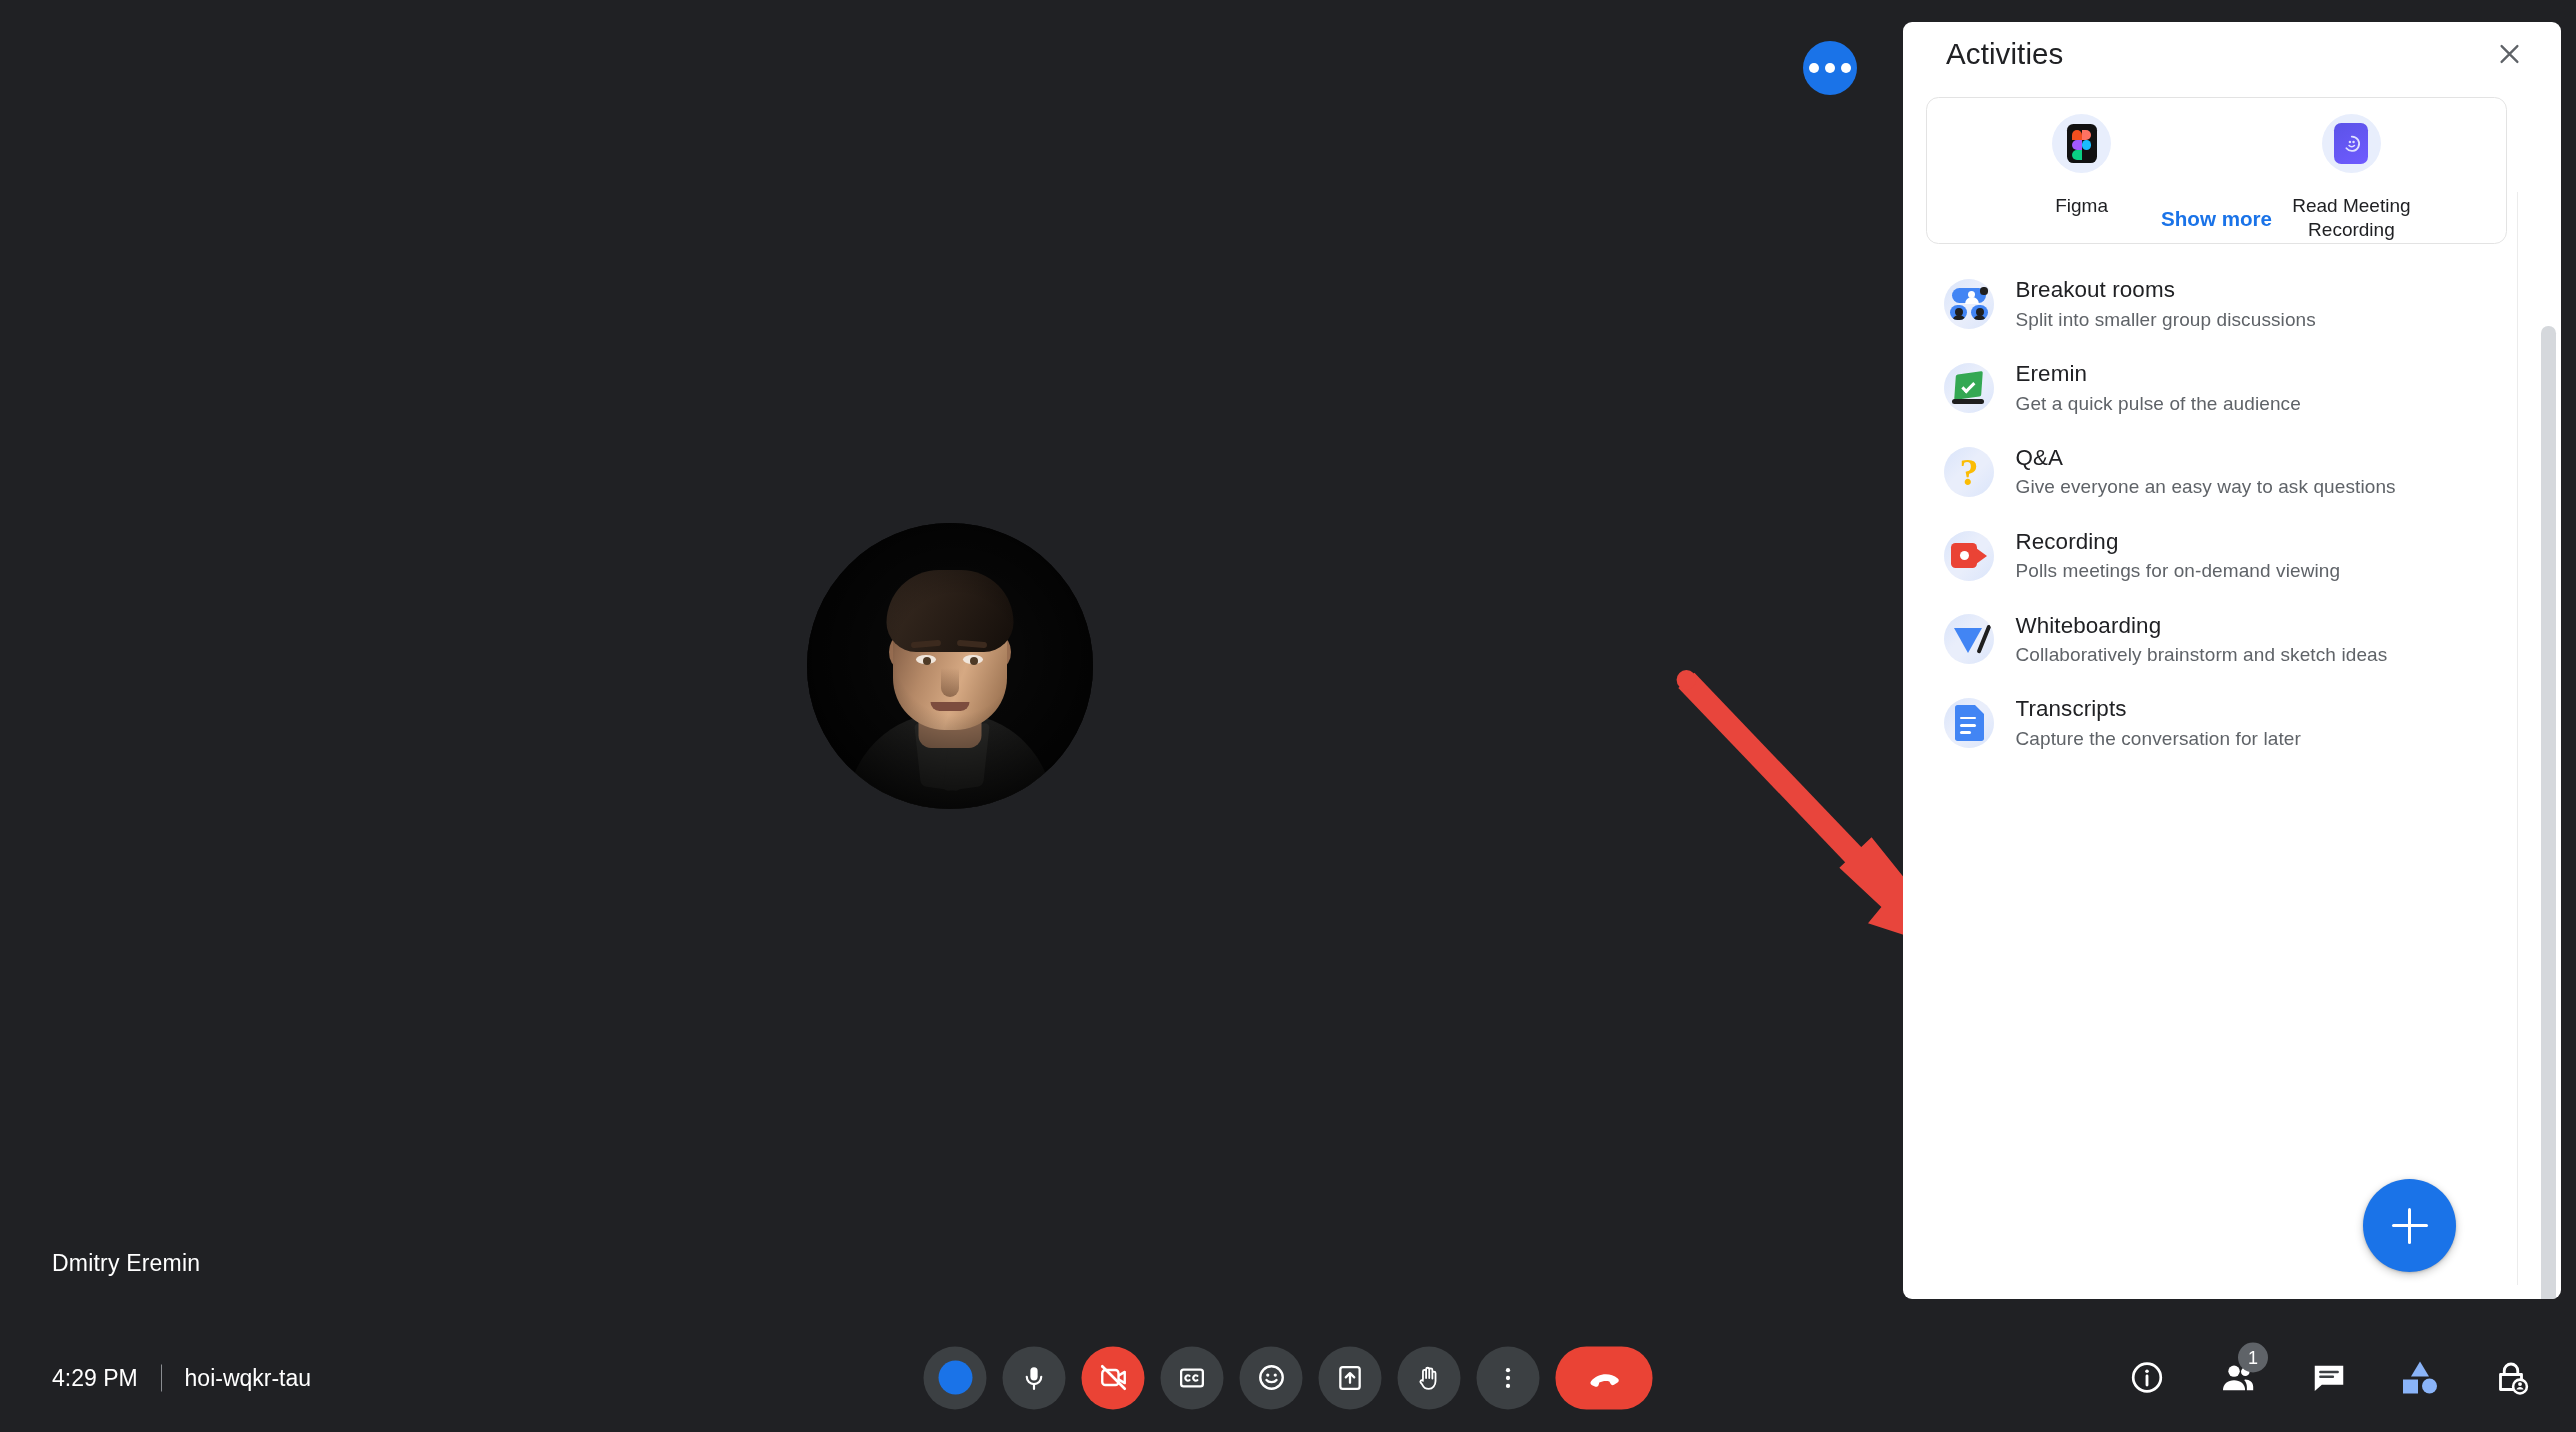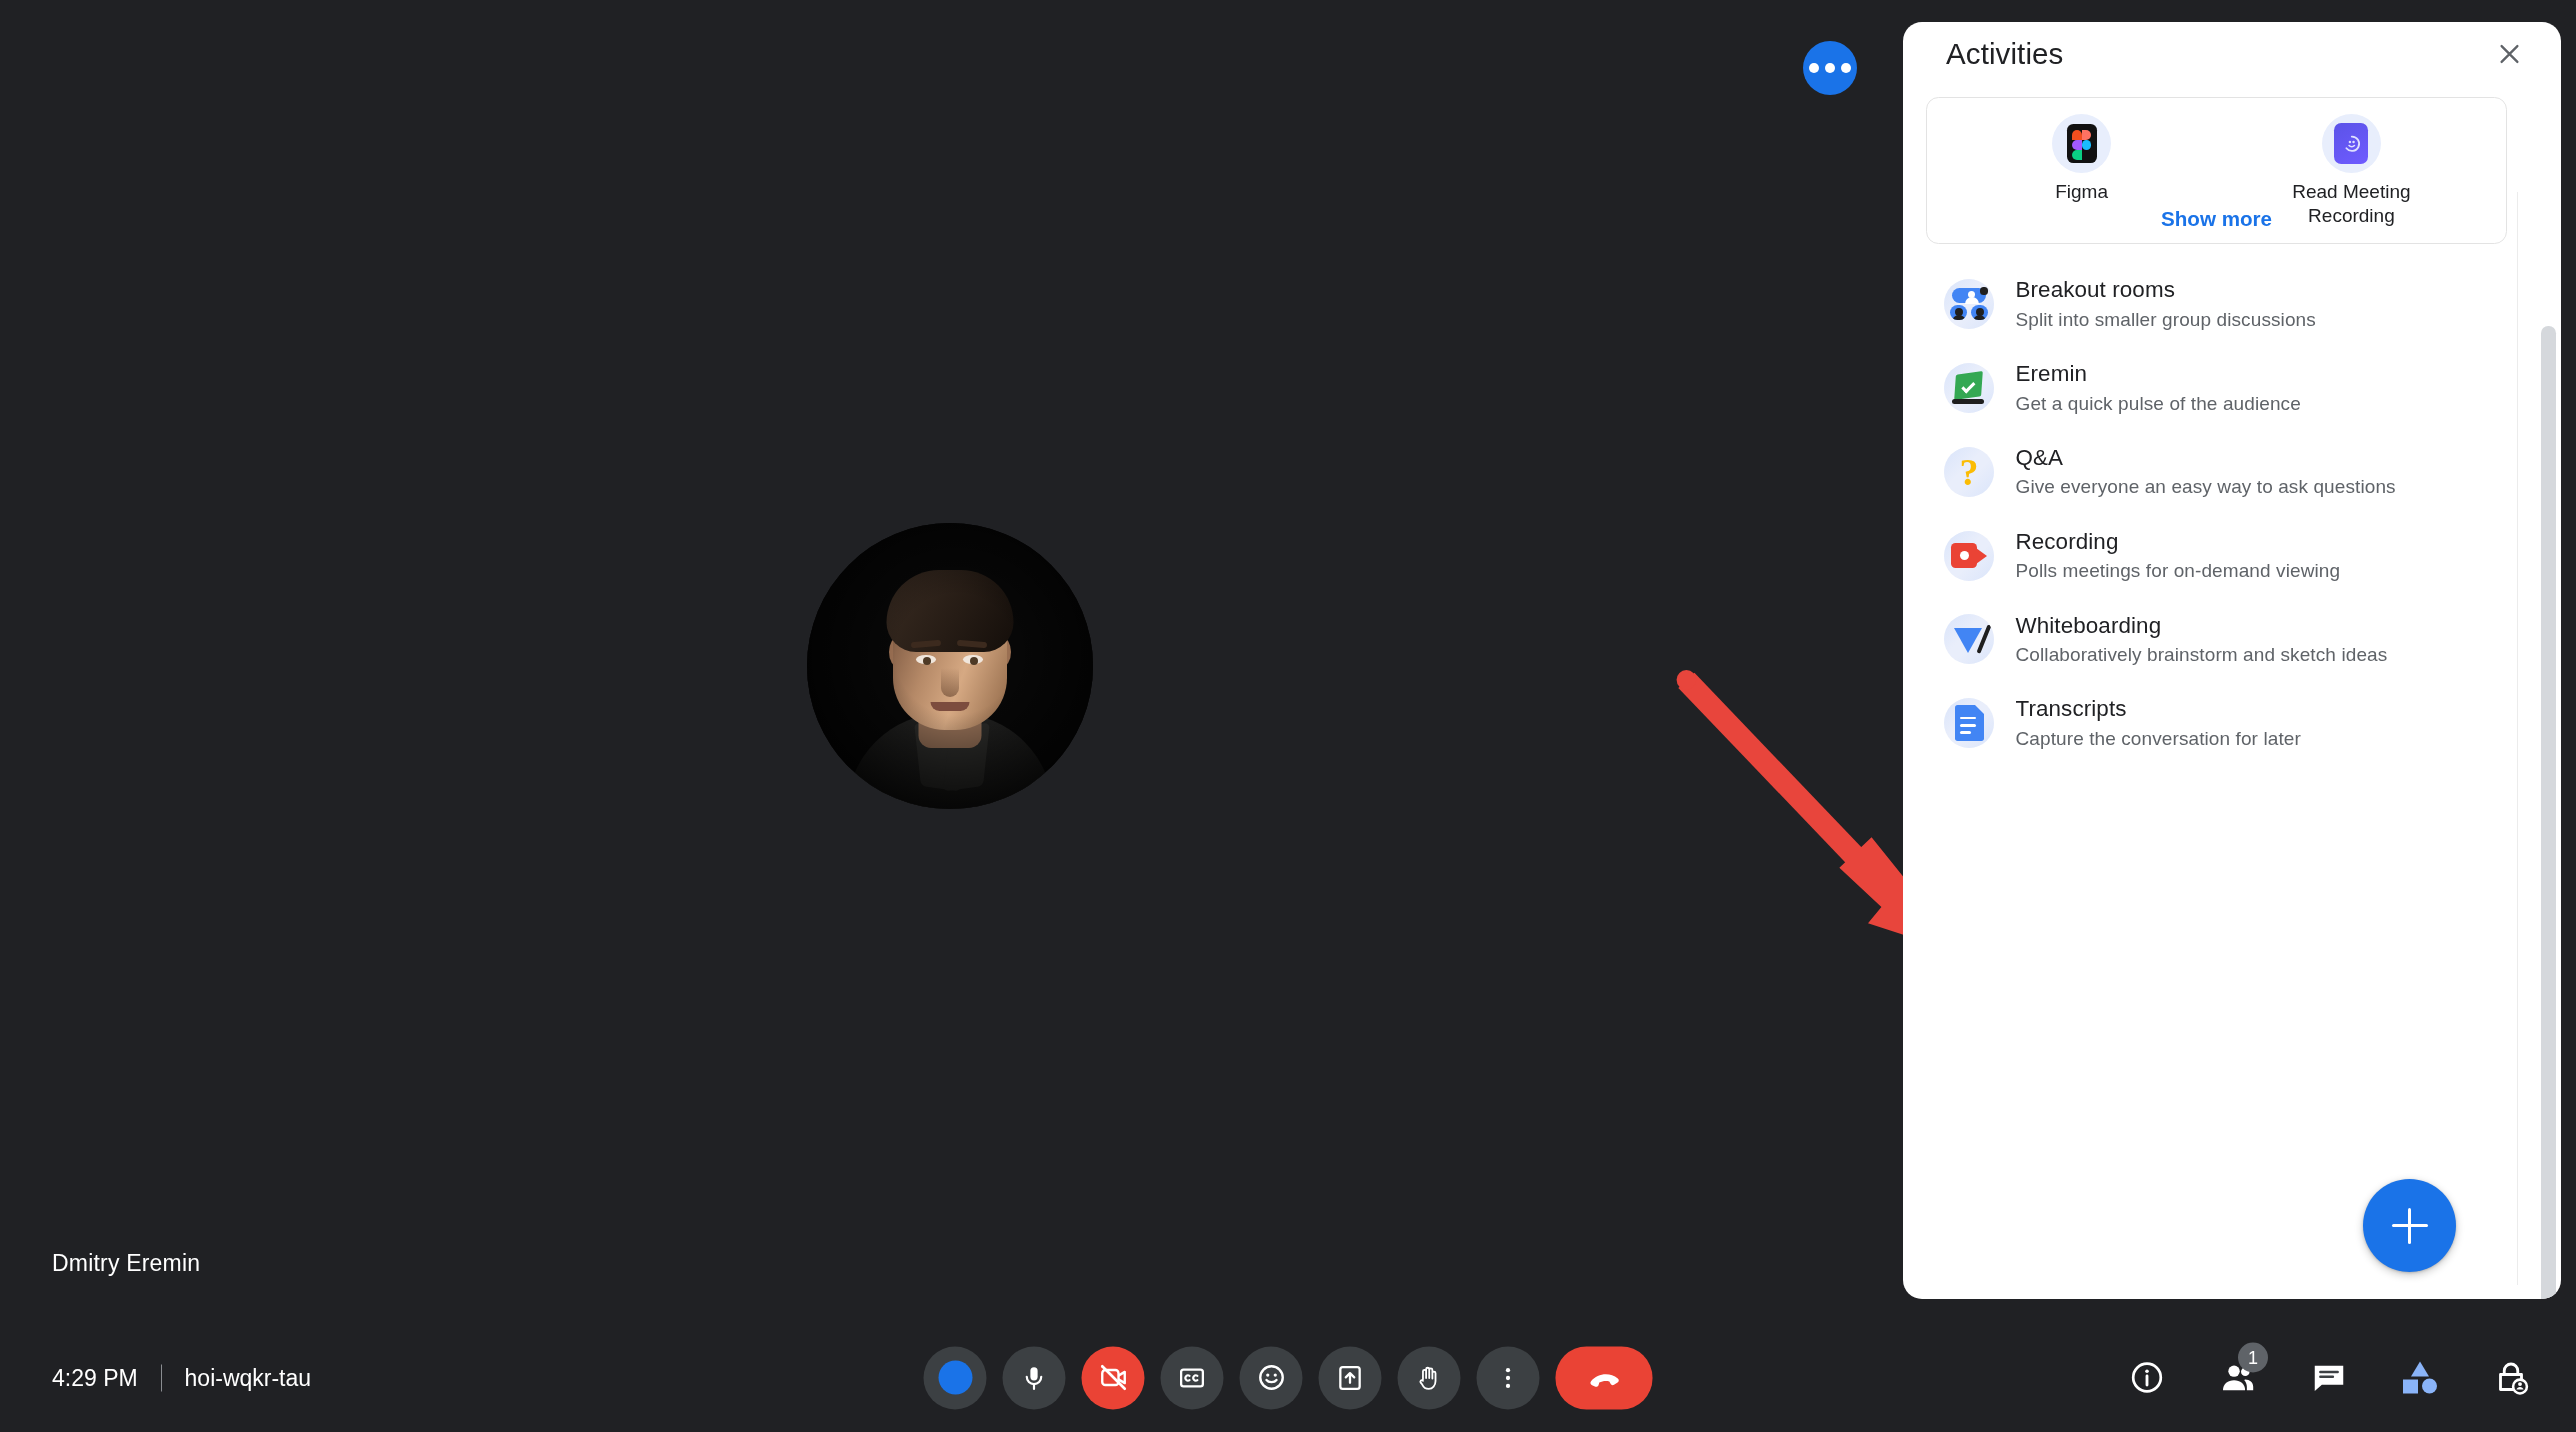--- a/index.html
+++ b/index.html
@@ -91,21 +91,21 @@
   .more-pill {
     position: absolute; left: 1803px; top: 41px; width: 54px; height: 54px;
     border-radius: 50%; background: #1a73e8; display: flex; align-items: center;
     justify-content: center; gap: 6.3px; cursor: pointer;
   }
   .more-pill i { width: 9.8px; height: 9.8px; border-radius: 50%; background: #fff; display: block; }
 
   
   .panel {
     position: absolute; left: 1903px; top: 22.4px; width: 658px; height: 1277px;
-    background: #ffffff; border-radius: 19px; overflow: hidden;
+    background: #ffffff; border-radius: 9px; overflow: hidden;
   }
   .panel-header {
     position: relative; height: 64px; display: flex; align-items: center;
     padding: 0 32px 0 43px;
   }
   .panel-title { font-size: 29.5px; color: #202124; font-weight: 400; letter-spacing: 0.1px; }
   .close-btn {
     position: absolute; right: 30px; top: 50%; transform: translateY(-50%);
     width: 43px; height: 43px; display: flex; align-items: center; justify-content: center;
     border-radius: 50%; cursor: pointer;
@@ -119,21 +119,21 @@
     position: absolute; left: 23px; top: 10.7px; width: 581px; height: 147px;
     border: 0.9px solid #e3e3e3; border-radius: 12.5px; background: #fff;
   }
   .apps-row { display: flex; padding: 16px 19.7px 0 19.7px; }
   .app-item { flex: 1; display: flex; flex-direction: column; align-items: center; cursor: pointer; }
   .app-icon-bg {
     width: 59px; height: 59px; border-radius: 50%; background: #e8eefc;
     display: flex; align-items: center; justify-content: center;
   }
   .app-label {
-    margin-top: 7px; font-size: 19px; color: #202124; text-align: center;
+    margin-top: 21px; font-size: 19px; color: #202124; text-align: center;
     line-height: 1.28; max-width: 134px;
   }
   .show-more {
     position: absolute; left: 0; right: 0; bottom: 12.5px; text-align: center;
     color: #1a73e8; font-size: 20.6px; font-weight: 700; cursor: pointer;
   }
 
   
   .figma-tile { width: 30px; height: 39px; border-radius: 6.3px; background: #111; position: relative; }
   .fg { position: absolute; width: 9.8px; height: 9.8px; }

